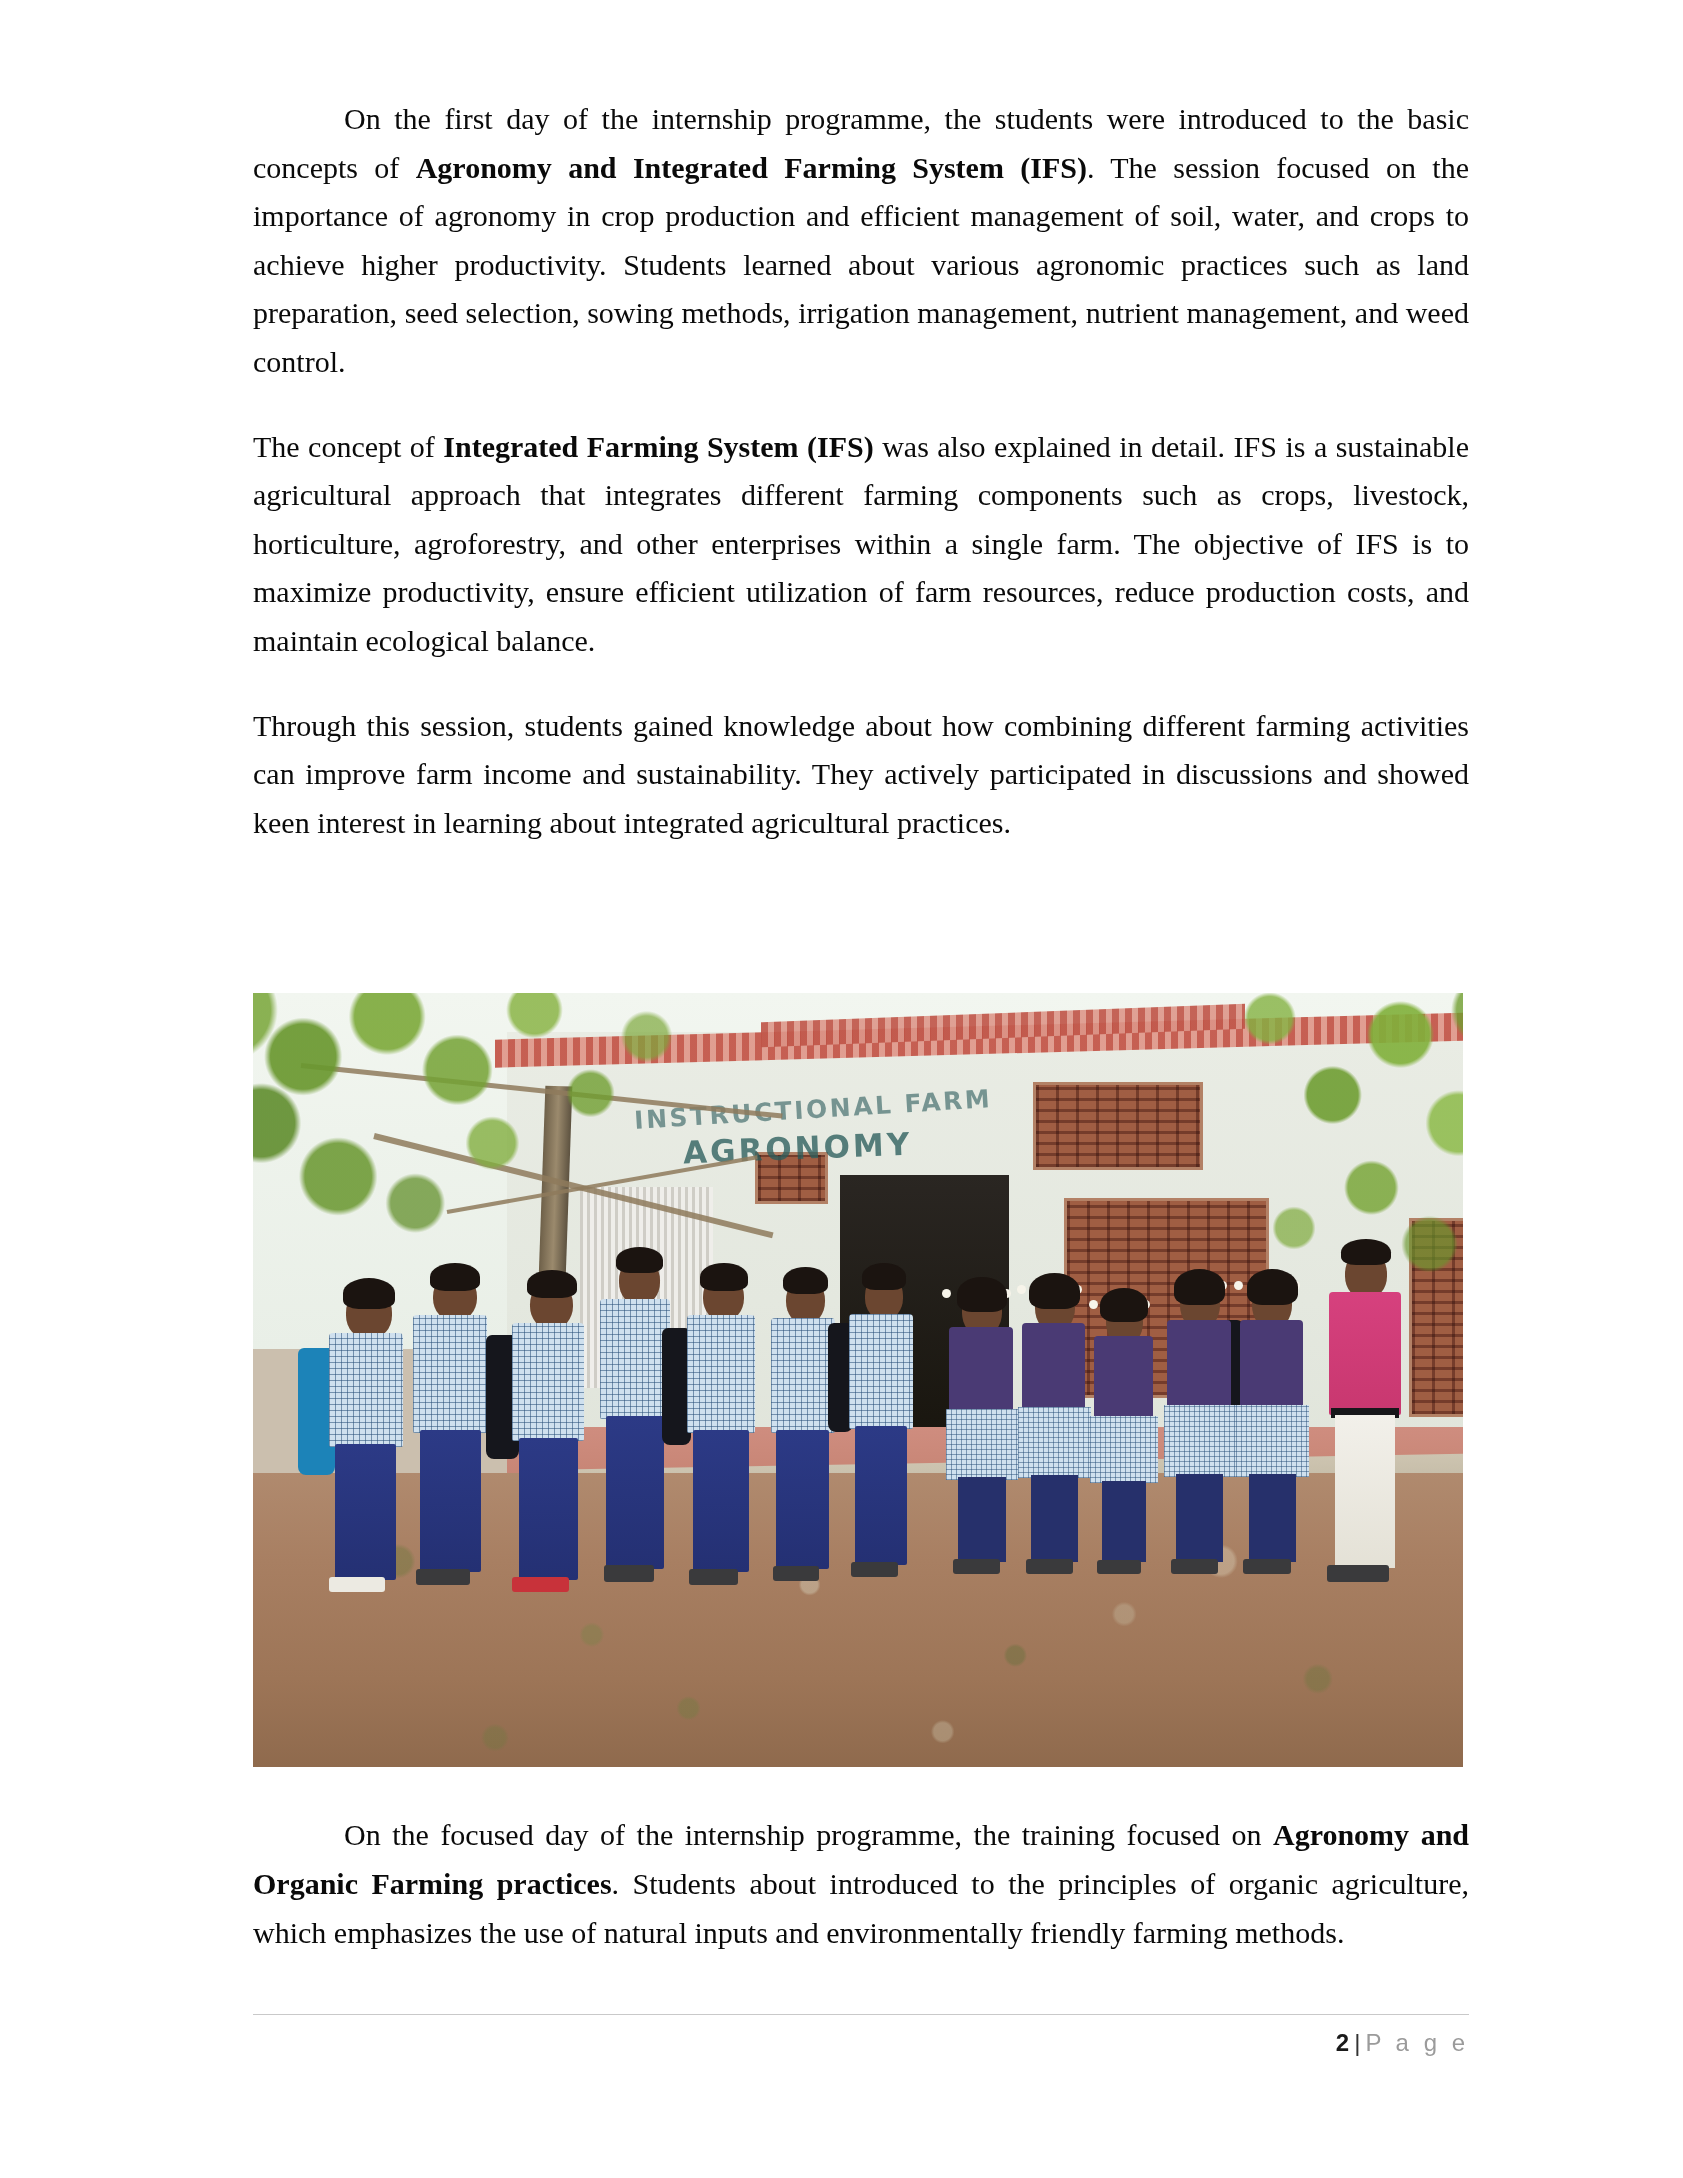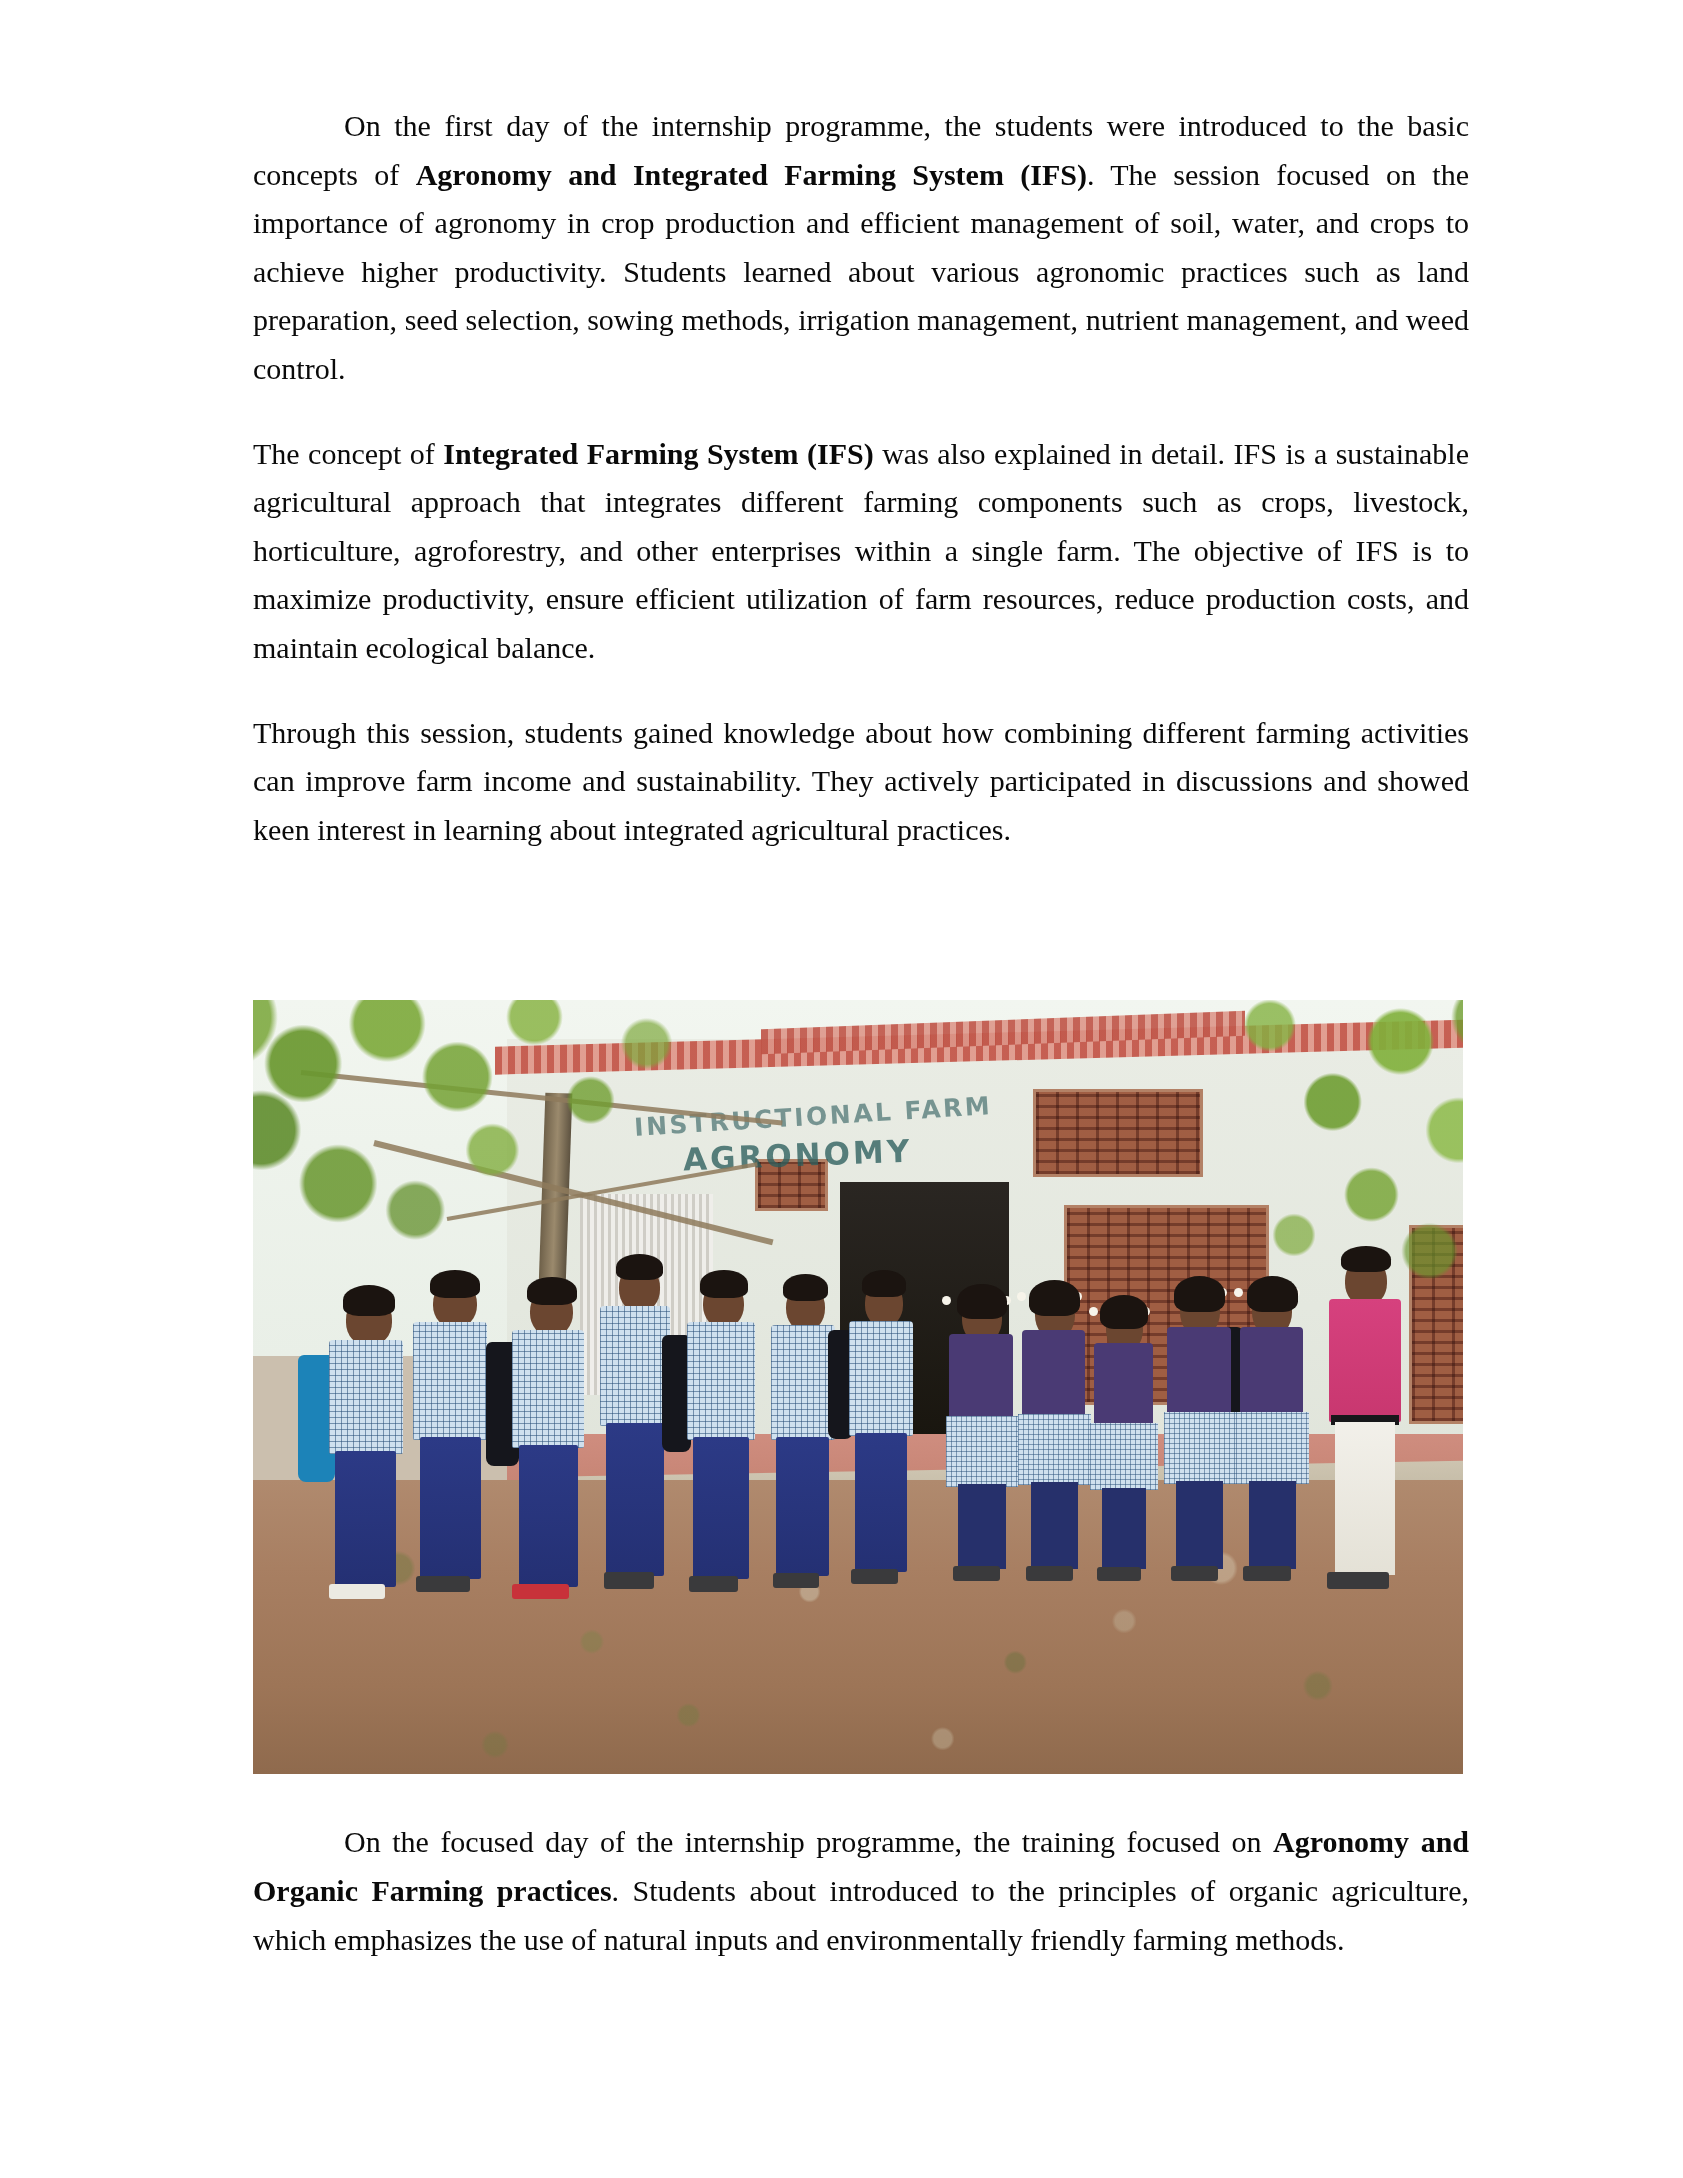--- a/index.html
+++ b/index.html
@@ -13,21 +13,21 @@
     height: 2178px;
     background: #ffffff;
     overflow: hidden;
     font-family: "Liberation Serif", "DejaVu Serif", serif;
     color: #000000;
     box-sizing: border-box;
   }
   .content {
     position: absolute;
     left: 253px;
-    top: 102px;
+    top: 95px;
     width: 1216px;
   }
   p.body-text {
     margin: 0 0 36px 0;
     font-size: 30px;
     line-height: 1.62;
     text-align: justify;
     text-justify: inter-word;
     color: #0a0a0a;
   }
@@ -567,15 +567,21 @@
 
       </div>
     </div>
 
     <div style="height:44px"></div>
 
     <p class="body-text indent last"><span>On the focused day of the internship programme, the training focused on </span><b>Agronomy and Organic Farming practices</b><span>. Students about introduced to the principles of organic agriculture, which emphasizes the use of natural inputs and environmentally friendly farming methods.</span></p>
 
   </div>
 
+  <div class="footer">
+    <div class="footer-rule"></div>
+    <div class="footer-text">
+      <span class="pagenum">2</span><span class="sep">|</span><span class="word">P a g e</span>
+    </div>
+  </div>
 
 </div>
 
 
 </body></html>

